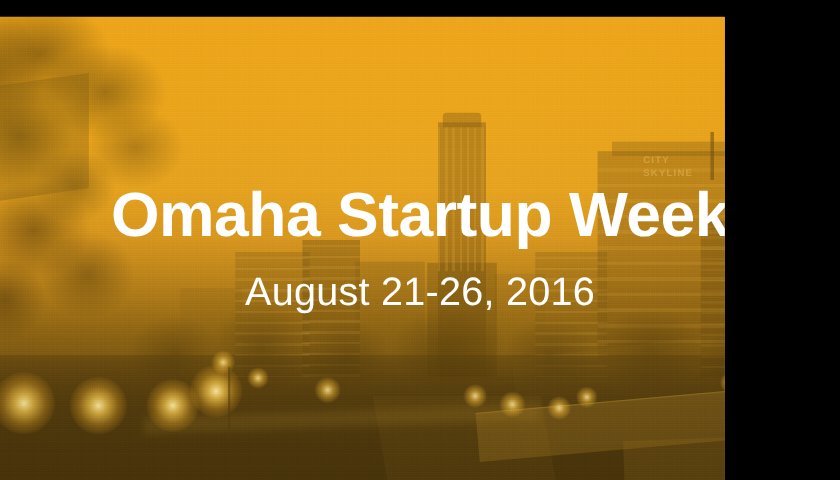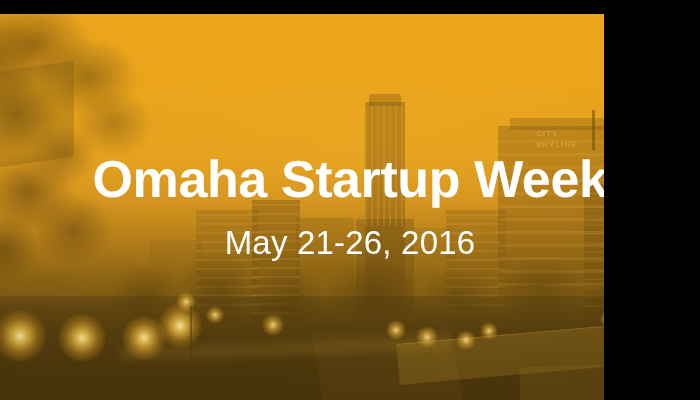--- a/index.html
+++ b/index.html
@@ -392,16 +392,16 @@
   <div class="lamp sm" style="left:646px;top:300px; width:16px; height:16px;"></div>
 
   <div class="post" style="left:190px; top:292px; height:60px;"></div>
   <div class="post" style="left:606px; top:282px; height:50px;"></div>
 
   <div class="layer" id="vignette"></div>
   <div class="layer" id="grain"></div>
 
   <div id="text-block">
     <h1 id="title">Omaha Startup Week</h1>
-    <p id="subtitle">May 21-26, 2016</p>
+    <p id="subtitle">August 21-26, 2016</p>
   </div>
 
 </div>
 
 </body></html>

